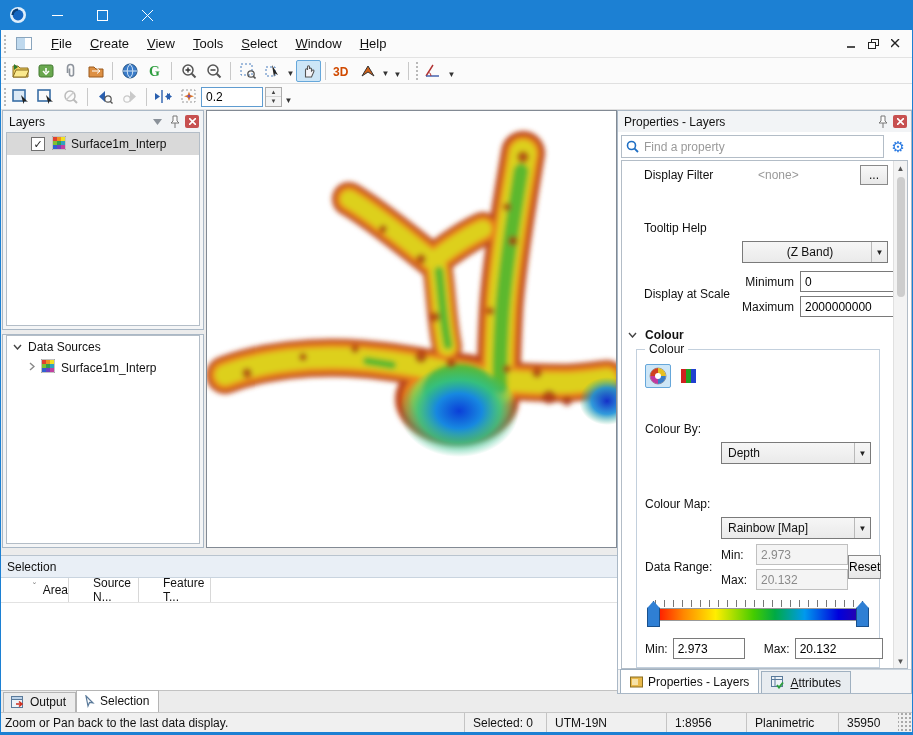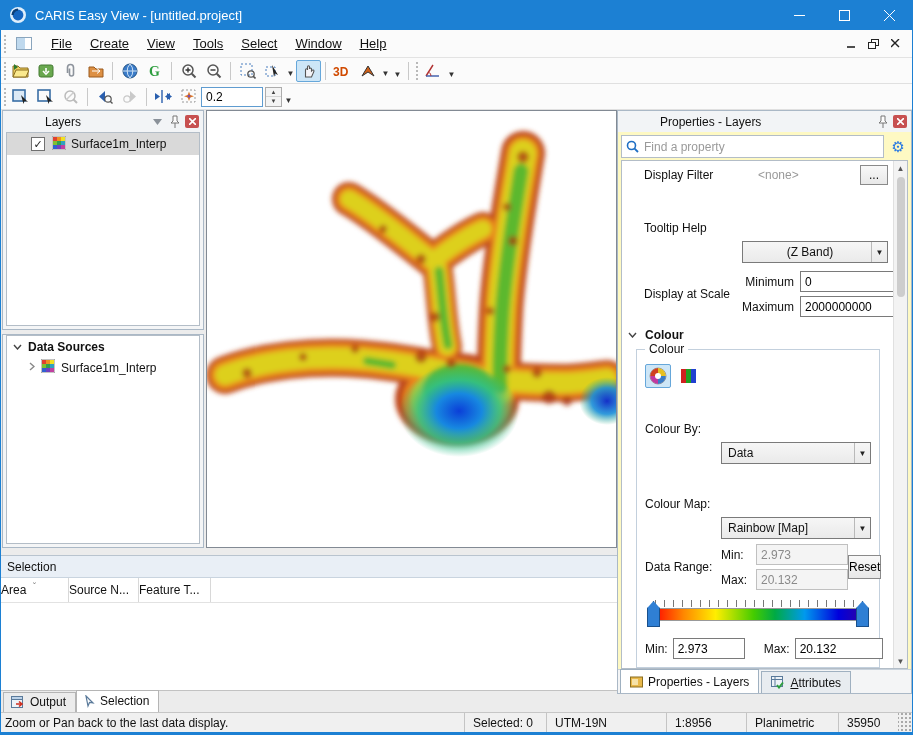--- a/index.html
+++ b/index.html
@@ -10,21 +10,21 @@
   
   .titlebar { height:30px; background:#1c80d3; display:flex; align-items:center; color:#fff; flex:none; }
   .titlebar .logo { width:18px; height:18px; margin:0 8px 0 8px; }
   .titlebar .title { font-size:13px; flex:1; }
   .win-btn { width:45px; height:30px; display:flex; align-items:center; justify-content:center; color:#fff; font-size:13px; }
 
   
   .menubar { height:28px; background:#fbfbfb; display:flex; align-items:center; border-bottom:1px solid #e3e3e3; flex:none; }
   .grip { width:5px; height:20px; margin-left:2px; background-image:radial-gradient(#b9b9b9 1px, transparent 1px); background-size:4px 4px; flex:none;}
   .mdi-doc-icon { width:16px; height:13px; border:1px solid #8aa5bd; background:linear-gradient(90deg,#bfd9ee 55%, #ffffff 55%); margin:0 10px 0 8px; }
-  .menu-item { display:inline-block; padding:4px 9px; font-size:13px; cursor:default;text-decoration:underline; }
+  .menu-item { display:inline-block; padding:4px 9px; font-size:13px; cursor:default; }
   .menu-item::first-letter { text-decoration:underline; }
   .mdi-controls { margin-left:auto; display:flex; align-items:center; margin-right:6px; color:#222; }
   .mdi-btn { width:22px; height:18px; display:flex; align-items:center; justify-content:center; font-size:11px; }
 
   
   .toolbar { height:26px; background:#fbfbfb; display:flex; align-items:center; border-bottom:1px solid #e0e0e0; flex:none; }
   .tb-btn { width:25px; height:22px; display:flex; align-items:center; justify-content:center; border:1px solid transparent; border-radius:2px; }
   .tb-btn.active { background:#cde6f7; border-color:#66a7da; }
   .tb-btn svg { display:block; }
   .tb-sep { width:1px; height:18px; background:#c9c9c9; margin:0 4px; flex:none; }
@@ -33,39 +33,39 @@
   .scale-input { width:62px; height:20px; border:1px solid #5f9cd0; padding:1px 4px; font-size:12px; font-family:"Liberation Sans",sans-serif; }
   .spinner { width:17px; height:20px; border:1px solid #acacac; display:flex; flex-direction:column; margin-left:2px; background:#f4f4f4;}
   .spinner div { flex:1; display:flex; align-items:center; justify-content:center; font-size:6px; color:#444; border-bottom:1px solid #d4d4d4;}
   .spinner div:last-child{border-bottom:none;}
 
   
   .main { height:445px; display:flex; flex:none; background:#ececec; padding:0 0 7px 0; }
   .left-col { width:205px; flex:none; display:flex; flex-direction:column; padding:0 2px 0 1px; }
   .panel { background:#f4f5f6; border:1px solid #aab8c6; display:flex; flex-direction:column; }
   .panel-hd { height:21px; display:flex; align-items:center; padding:0 4px 0 6px; font-size:12px; background:#f2f4f6; flex:none;}
-  .panel-hd .ttl { flex:1;margin-left:36px; }
+  .panel-hd .ttl { flex:1; }
   .hd-ic { width:16px; height:14px; display:flex; align-items:center; justify-content:center; margin-left:2px; }
   .close-box { width:14px; height:13px; background:#c75050; border-radius:2px; display:flex; align-items:center; justify-content:center; }
   .searchbox { margin:3px; height:23px; background:#fff; border:1px solid #b3bdc7; display:flex; align-items:center; padding:0 4px; flex:none;}
   .searchbox input { border:none; outline:none; flex:1; font-size:12px; font-family:"Liberation Sans",sans-serif; color:#222; margin-left:5px; background:transparent;}
   .searchbox input::placeholder { color:#9a9a9a; }
   .listarea { margin:0 3px 3px 3px; background:#fff; border:1px solid #b3bdc7; flex:1; overflow:hidden; }
   .layer-row { display:flex; align-items:center; height:22px; padding-left:24px; background:#d9d9d9; }
   .cbx { width:14px; height:14px; background:#fff; border:1px solid #707070; display:flex; align-items:center; justify-content:center; font-size:11px; color:#222; }
-  .tree-root { display:flex; align-items:center; height:21px; padding-left:6px; gap:6px;font-weight:bold; }
+  .tree-root { display:flex; align-items:center; height:21px; padding-left:6px; gap:6px; }
   .tree-child { display:flex; align-items:center; height:21px; padding-left:22px; gap:6px; }
   .chev { color:#555; font-size:9px; }
 
   
   .map-view { flex:1; border:1px solid #828a94; background:#fff; margin-top:0; overflow:hidden; }
 
   
   .right-col { width:295px; flex:none; display:flex; flex-direction:column; }
-  .props { flex:1; position:relative; background:#fef9c3; border:1px solid #aab8c6; display:flex; flex-direction:column;}
+  .props { flex:1; position:relative; background:#ffffff; border:1px solid #aab8c6; display:flex; flex-direction:column;}
   .prop-search { margin:3px 3px 2px 3px; display:flex; align-items:center; gap:4px; flex:none;}
   .prop-search .searchbox { flex:1; margin:0; }
   .gear { width:20px; text-align:center; color:#2a7ae2; font-size:15px; }
   .prop-body { flex:1; background:#fff; border:1px solid #b3bdc7; margin:0 3px 0 3px; position:relative; padding-right:15px; overflow:hidden;}
   .sec-hd { display:flex; align-items:center; gap:8px; font-weight:bold; padding:7px 0 5px 6px; font-size:12px; }
   .prop-row { display:flex; align-items:center; padding:4px 4px 4px 22px; }
   .prop-lbl { width:98px; flex:none; }
   .ellipsis-btn { width:28px; height:20px; border:1px solid #8a8a8a; background:linear-gradient(#f8f8f8,#e8e8e8); text-align:center; line-height:18px; margin-left:auto; }
   .combo { flex:1; height:22px; border:1px solid #7a7a7a; background:linear-gradient(#f6f6f6,#eaeaea); display:flex; align-items:center; padding-left:6px; position:relative;margin-top:48px;}
   .combo .arr { margin-left:auto; width:16px; text-align:center; font-size:8px; color:#222; border-left:1px solid #b9b9b9; align-self:stretch; display:flex; align-items:center; justify-content:center;}
@@ -93,21 +93,21 @@
   .vscroll .thumb { width:8px; flex:0 0 120px; background:#cdcdcd; border-radius:4px; margin-top:2px;}
   .props-tabs { height:24px; display:flex; align-items:flex-end; background:#f4f5f6; padding-left:2px; flex:none; border-top:1px solid #c8d2dc;}
   .ptab { display:flex; align-items:center; gap:5px; padding:3px 9px; border:1px solid #9fb0c0; border-bottom:none; margin-right:2px; background:#e8ecf0; height:22px; font-size:12px;}
   .ptab.active { background:#fff; height:24px; }
   .ptab .mn::first-letter { text-decoration:underline; }
 
   
   .selection { height:135px; flex:none; display:flex; flex-direction:column; border-top:1px solid #b9c4cf; background:#fff;}
   .sel-hd { height:22px; background:#e9eff6; border-bottom:1px solid #c9d4df; display:flex; align-items:center; padding-left:6px; flex:none;}
   .sel-cols { height:25px; display:flex; align-items:center; border-bottom:1px solid #e2e2e2; flex:none; background:#fff;}
-  .sel-col { height:100%; display:flex; align-items:center; justify-content:flex-start; border-right:1px solid #d8d8d8; position:relative; font-size:12px;}
+  .sel-col { height:100%; display:flex; align-items:center; justify-content:flex-end; border-right:1px solid #d8d8d8; position:relative; font-size:12px;padding-left:24px;}
   .sel-col .sort { position:absolute; top:0px; left:50%; transform:translateX(-50%); font-size:7px; color:#777; }
   .sel-body { flex:1; background:#fff; }
 
   
   .btabs { height:22px; background:#ececec; display:flex; align-items:flex-end; padding-left:2px; border-top:1px solid #c2c2c2; flex:none;}
   .btab { display:flex; align-items:center; gap:5px; padding:2px 9px 3px 7px; border:1px solid #b5b5b5; border-bottom:none; background:#ececec; height:20px;}
   .btab.active { background:#fff; height:22px; }
 
   
   .statusbar { height:20px; background:#f0f0f0; border-top:1px solid #c6c6c6; display:flex; align-items:center; font-size:12px; flex:none;}
@@ -122,21 +122,20 @@
 <div class="window">
 
   <div class="titlebar">
     <span class="logo">
       <svg width="18" height="18" viewBox="0 0 18 18">
           <circle cx="9" cy="9" r="8" fill="#dfeefb"></circle>
           <circle cx="9" cy="9" r="5.4" fill="#1565c0"></circle>
           <path d="M9 3.6 A5.4 5.4 0 0 0 3.6 9" stroke="#0b3e77" stroke-width="2.4" fill="none"></path>
         </svg>
     </span>
-    <span class="title">CARIS Easy View - [untitled.project]</span>
     <span class="win-btn">
         <svg width="11" height="11">
           <line x1="0" y1="5.5" x2="11" y2="5.5" stroke="#fff"></line>
         </svg>
       </span>
     <span class="win-btn">
         <svg width="11" height="11">
           <rect x="0.5" y="0.5" width="10" height="10" fill="none" stroke="#fff"></rect>
         </svg>
       </span>
@@ -571,21 +570,21 @@
                 <svg width="15" height="16">
                     <rect x="0" y="1" width="5" height="14" fill="#d02020"></rect>
                     <rect x="5" y="1" width="5" height="14" fill="#20a020"></rect>
                     <rect x="10" y="1" width="5" height="14" fill="#2040d0"></rect>
                   </svg>
               </span>
             </div>
             <div class="gb-row">
               <span class="gb-lbl">Colour By:</span>
               <span class="combo">
-                <span class="val">Data</span>
+                <span class="val">Depth</span>
                 <span class="arr">▼</span>
               </span>
             </div>
             <div class="gb-row">
               <span class="gb-lbl">Colour Map:</span>
               <span class="combo">
                 <span class="val">Rainbow [Map]</span>
                 <span class="arr">▼</span>
               </span>
             </div>

